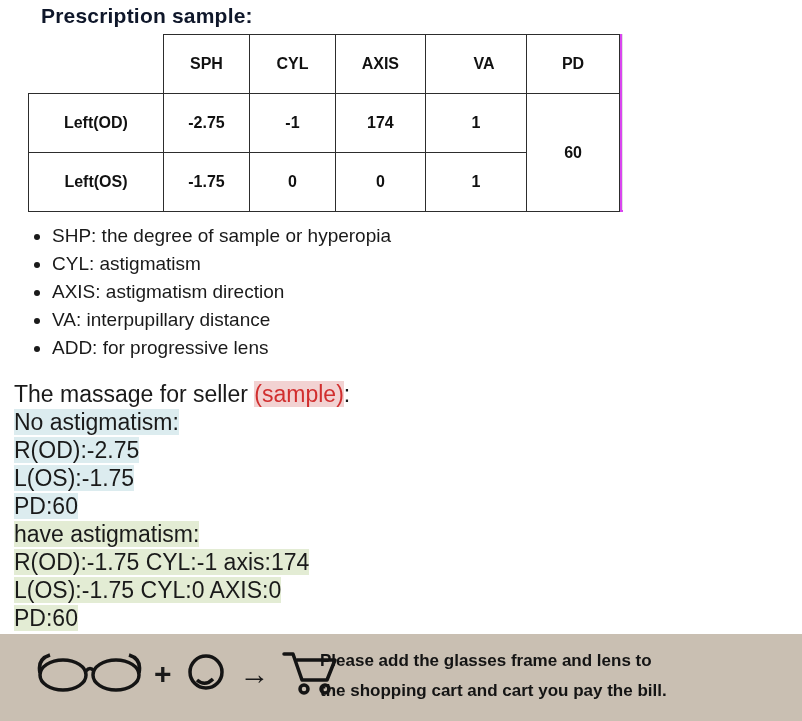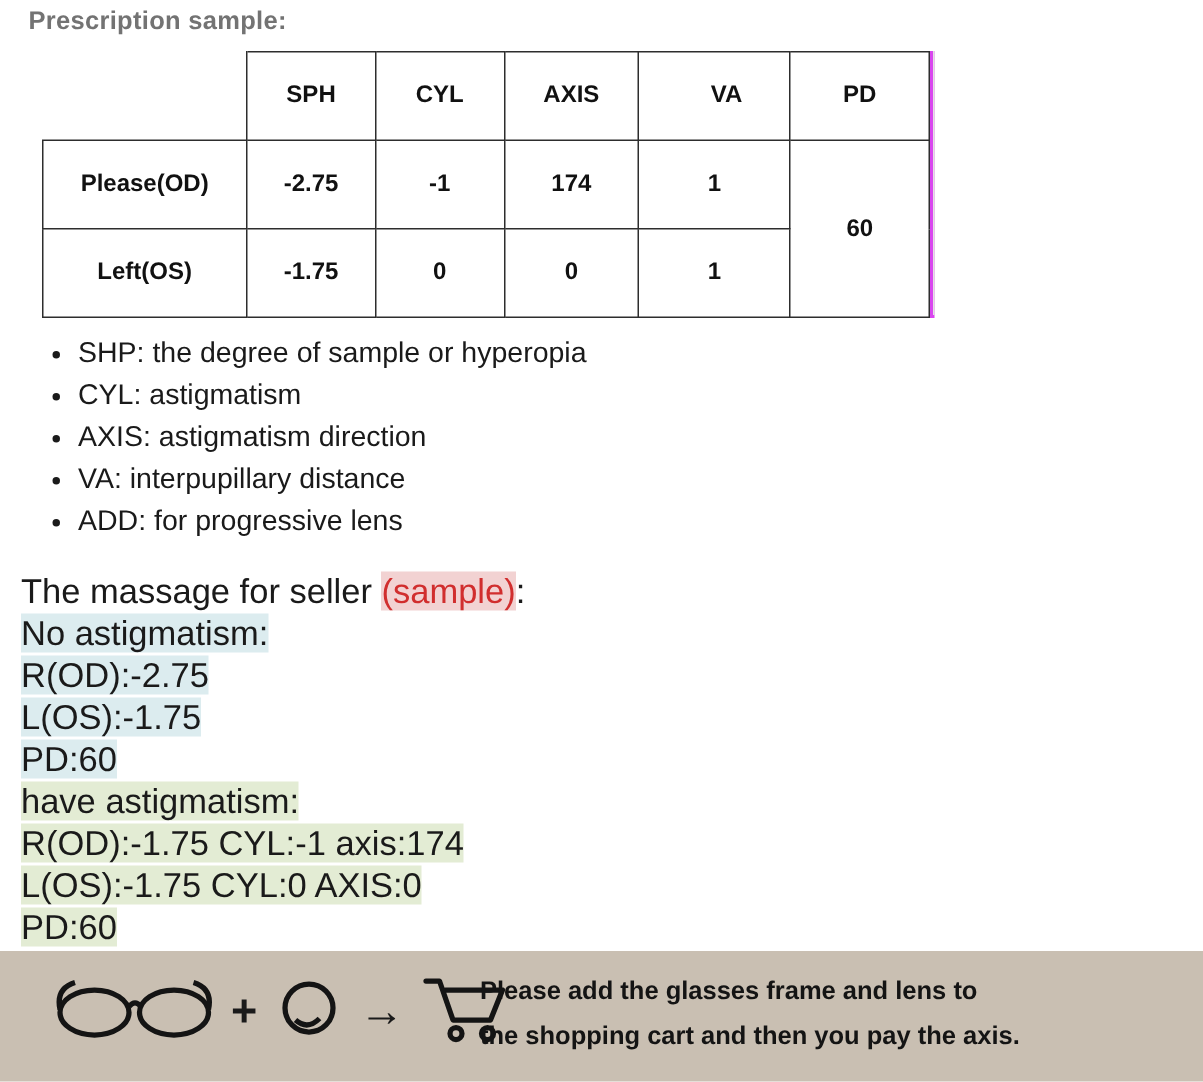--- a/index.html
+++ b/index.html
@@ -18,26 +18,26 @@
 
   .page {
     position: relative;
     width: 802px;
     height: 721px;
   }
 
   
   .heading {
     position: absolute;
-    left: 19px;
+    left: 41px;
     top: 4px;
-    font-size: 17px;
+    font-size: 21px;
     font-weight: bold;
     letter-spacing: 0.2px;
-    color: #737373;
+    color: #0f172a;
   }
 
   
   .rx-wrap {
     position: absolute;
     left: 28px;
     top: 34px;
     width: 595px;
     background: #d946ef;
   }
@@ -164,21 +164,21 @@
           <th class="corner c-label"></th>
           <th class="c-sph">SPH</th>
           <th class="c-cyl">CYL</th>
           <th class="c-axis">AXIS</th>
           <th class="c-va">VA</th>
           <th class="c-pd">PD</th>
         </tr>
       </thead>
       <tbody>
         <tr>
-          <td>Please(OD)</td>
+          <td>Left(OD)</td>
           <td>-2.75</td>
           <td>-1</td>
           <td>174</td>
           <td>1</td>
           <td class="pd-merge" rowspan="2">60</td>
         </tr>
         <tr>
           <td>Left(OS)</td>
           <td>-1.75</td>
           <td>0</td>
@@ -239,18 +239,18 @@
             <g fill="none" stroke="#141414" stroke-width="3.5" stroke-linecap="round" stroke-linejoin="round">
               <path d="M4 6 h9 l9 26 h25 l8 -20 h-38"></path>
               <circle cx="24" cy="41" r="4"></circle>
               <circle cx="45" cy="41" r="4"></circle>
             </g>
           </svg>
         </span>
       </div>
       <div class="banner-text">
         <div>Please add the glasses frame  and lens to</div>
-        <div>the shopping cart and then you pay the axis.</div>
+        <div>the shopping cart and cart you pay the bill.</div>
       </div>
     </div>
   </div>
 
 </div>
 
 </body></html>

